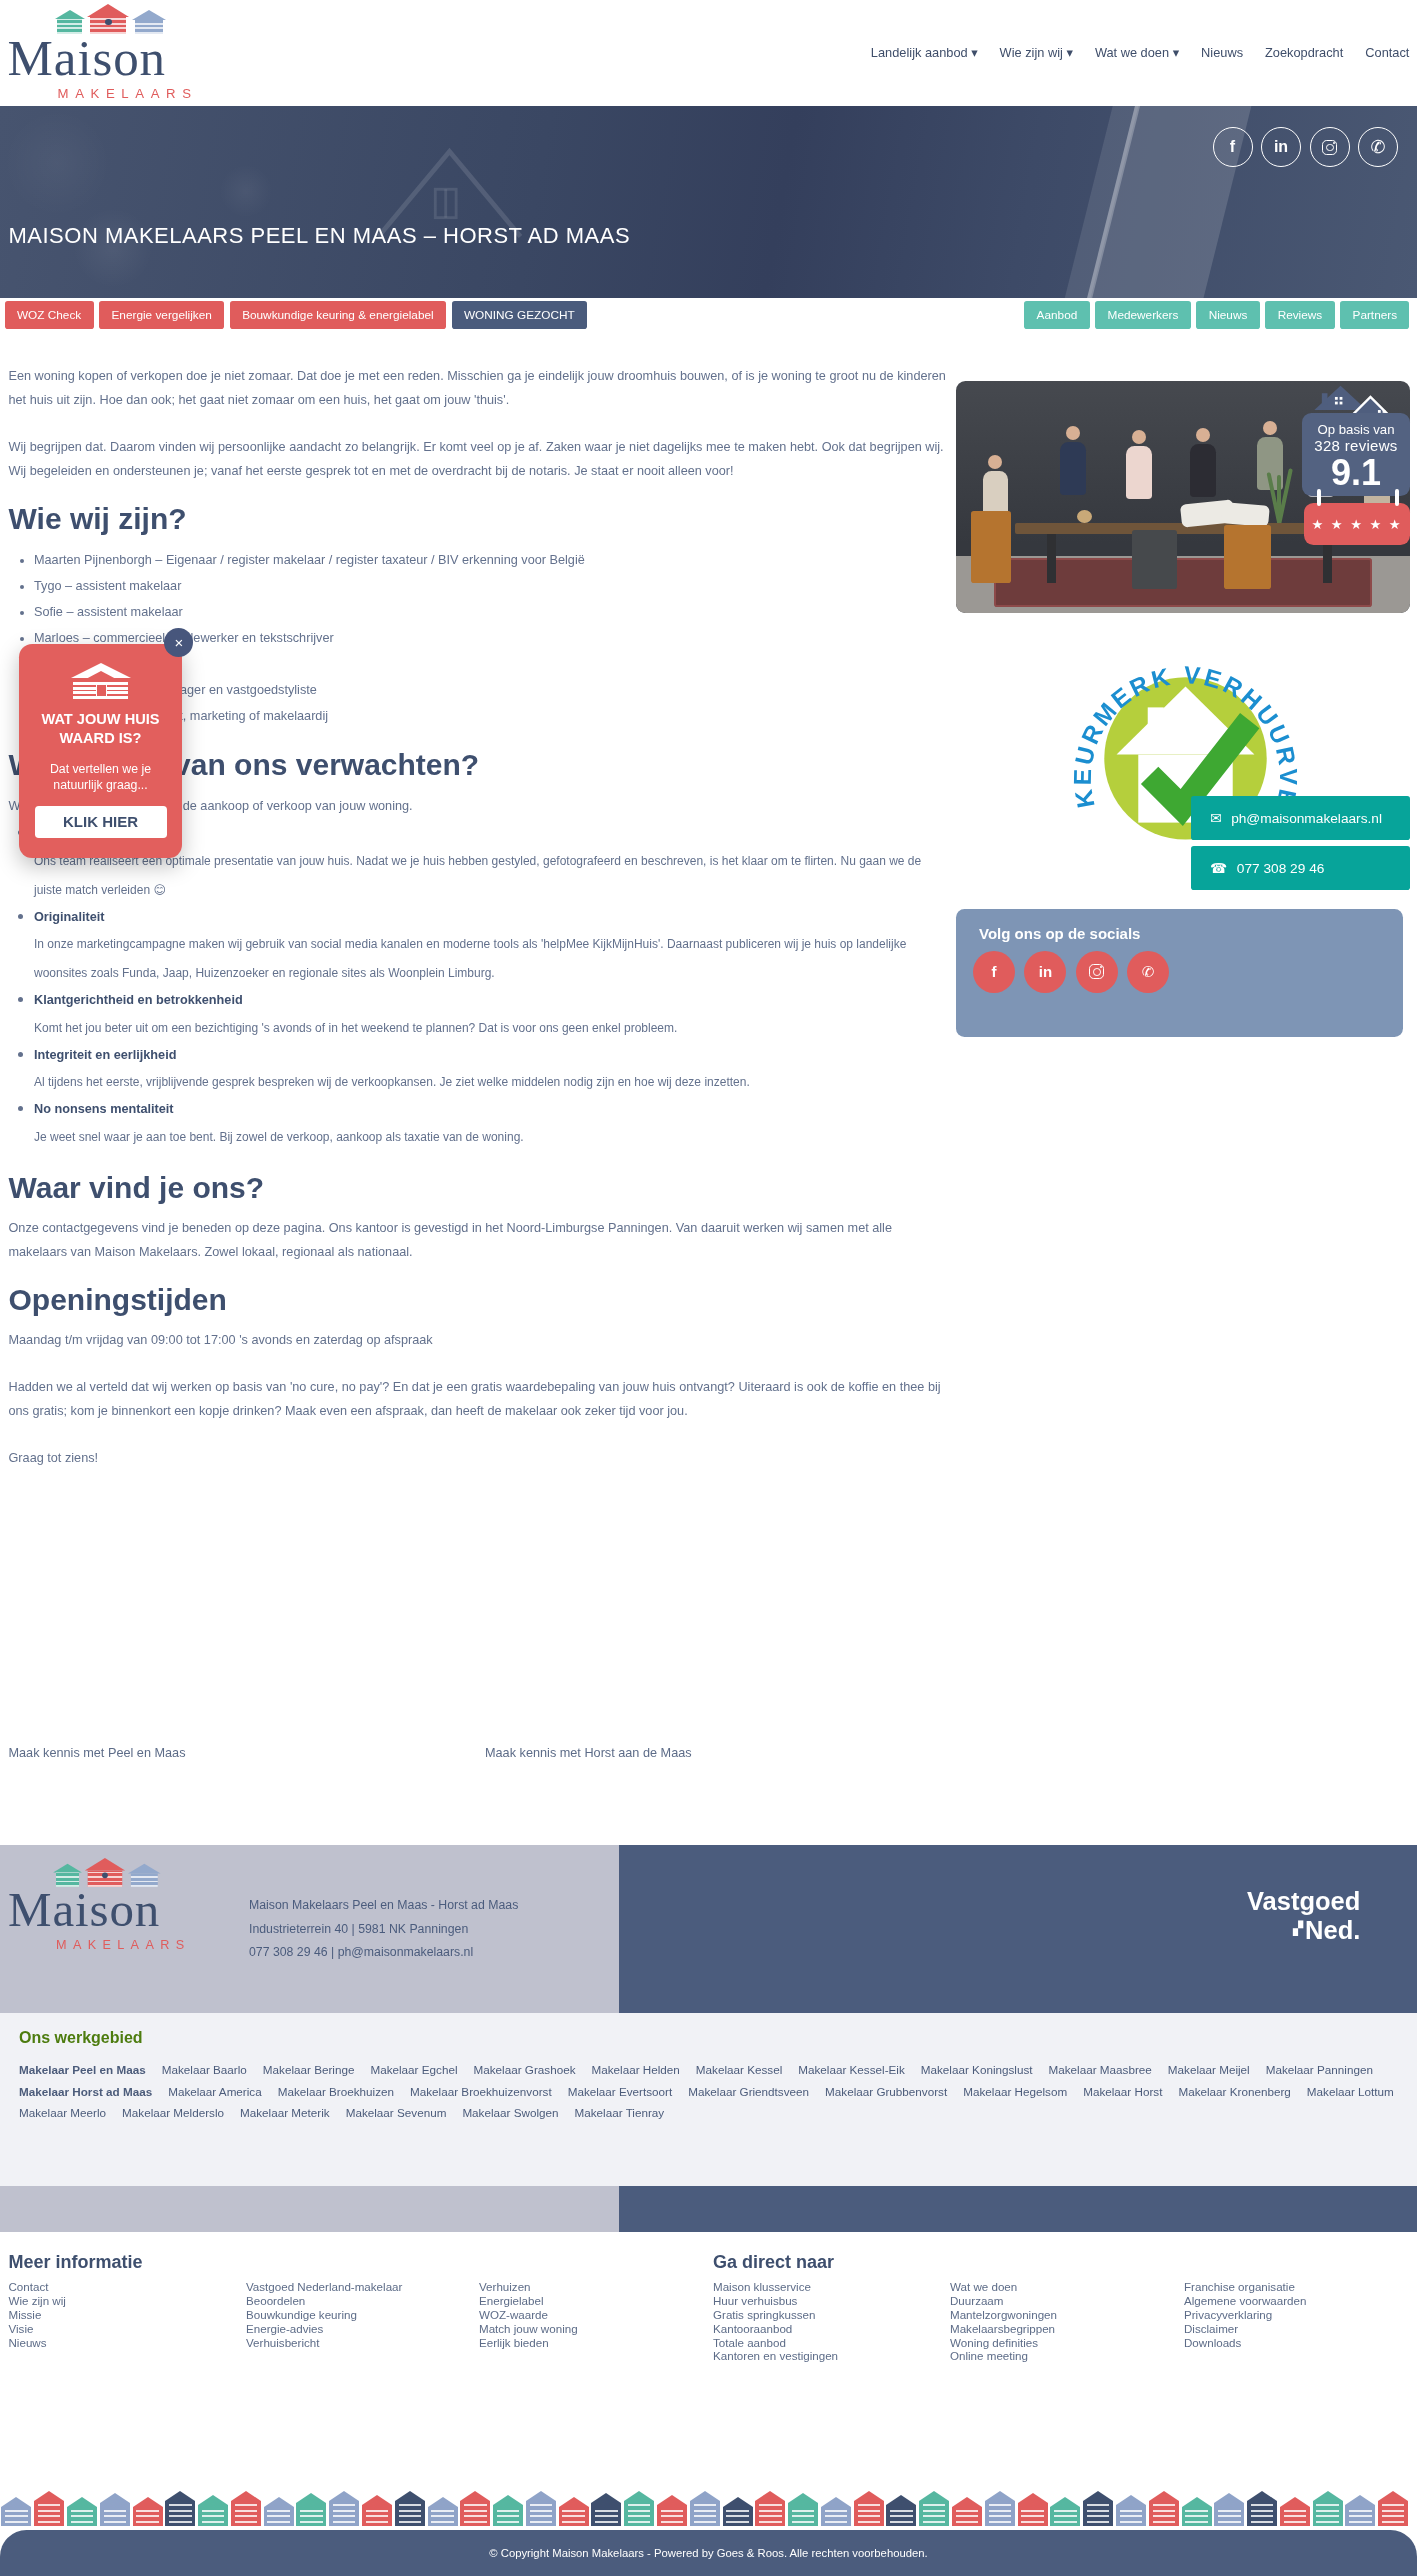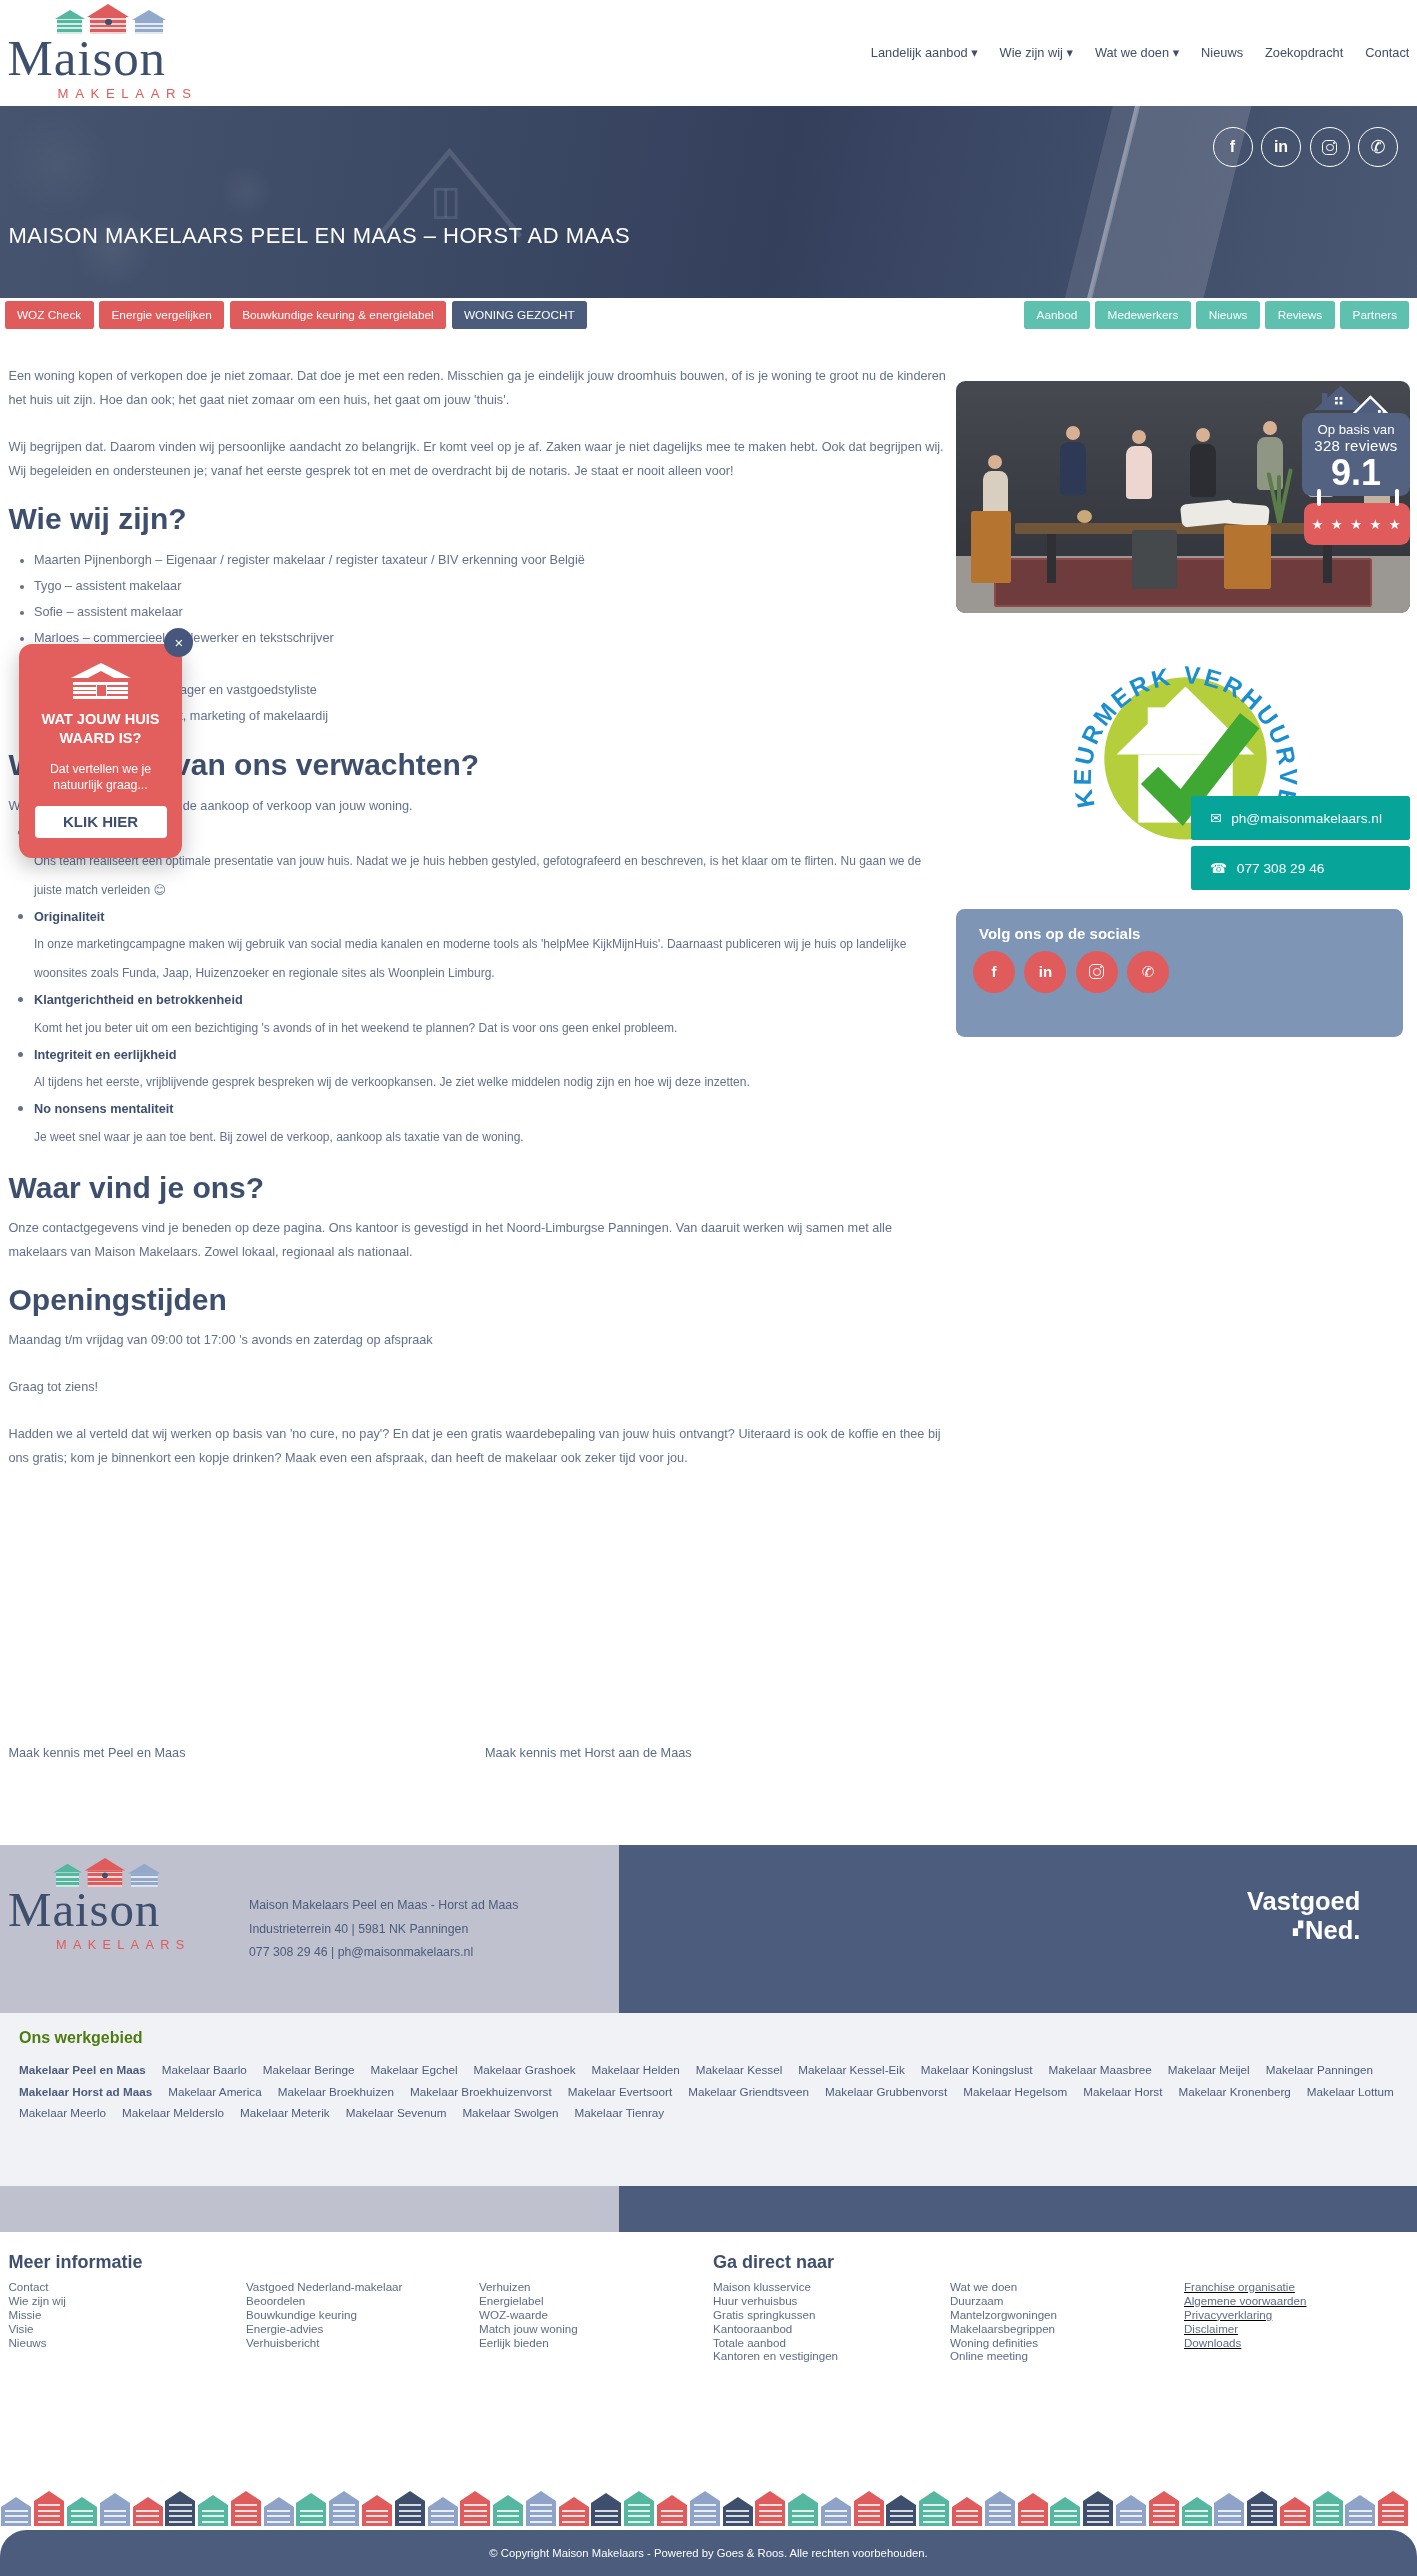--- a/index.html
+++ b/index.html
@@ -141,21 +141,21 @@
 
   .strip2 { position:absolute; left:0; top:2186px; width:1417px; height:46px; }
   .strip2 .s2l { position:absolute; left:0; width:619px; height:46px; background:#bfc1ce; }
   .strip2 .s2r { position:absolute; left:619px; width:799px; height:46px; background:#4b5c7d; }
 
   .links-title { position:absolute; font-size:18px; font-weight:bold; color:#3e4f6e; top:2252px; }
   .lt-info { left:8.5px; } .lt-direct { left:713px; }
   .fcol { position:absolute; top:2281px; list-style:none; }
   .fcol li { font-size:11.6px; color:#5d6c88; line-height:11.8px; margin-bottom:2.1px; cursor:pointer; white-space:nowrap; }
   .fc1 { left:8.5px; } .fc2 { left:246px; } .fc3 { left:479px; }
-  .fc4 { left:713px; } .fc5 { left:950px; } .fc6 { left:1184px;text-decoration:underline; }
+  .fc4 { left:713px; } .fc5 { left:950px; } .fc6 { left:1184px; }
 
   .houses-strip { position:absolute; left:0; top:2491px; width:1417px; height:35px; display:flex; align-items:flex-end; overflow:hidden; }
   .house { width:30px; margin:0 1.4px; flex:none; }
   .house .hr { width:0; height:0; border-left:15px solid transparent; border-right:15px solid transparent; border-bottom:10.4px solid var(--c); }
   .house .hb { height:var(--h); background-color:var(--c); position:relative; }
   .house .hb::after { content:""; position:absolute; left:3.8px; right:3.8px; top:2.8px; bottom:2.8px;
         background:repeating-linear-gradient(0deg, rgba(255,255,255,.8) 0 1.9px, transparent 1.9px 5.7px); }
 
   .copybar { position:absolute; left:0; top:2530px; width:1417px; height:46px; background:#4b5c7d; border-radius:26.5px 26.5px 0 0;
              display:flex; align-items:center; justify-content:center; }
@@ -280,22 +280,22 @@
         <span class="v-title">No nonsens mentaliteit</span>
         <p>Je weet snel waar je aan toe bent. Bij zowel de verkoop, aankoop als taxatie van de woning.</p>
       </li>
       </ul>
 
     <h2 class="sec">Waar vind je ons?</h2>
     <p>Onze contactgegevens vind je beneden op deze pagina. Ons kantoor is gevestigd in het Noord-Limburgse Panningen. Van daaruit werken wij samen met alle makelaars van Maison Makelaars. Zowel lokaal, regionaal als nationaal.</p>
 
     <h2 class="sec">Openingstijden</h2>
     <p>Maandag t/m vrijdag van 09:00 tot 17:00 's avonds en zaterdag op afspraak</p>
+    <p class="mt">Hadden we al verteld dat wij werken op basis van 'no cure, no pay'? En dat je een gratis waardebepaling van jouw huis ontvangt? Uiteraard is ook de koffie en thee bij ons gratis; kom je binnenkort een kopje drinken? Maak even een afspraak, dan heeft de makelaar ook zeker tijd voor jou.</p>
     <p class="mt">Graag tot ziens!</p>
-    <p class="mt">Hadden we al verteld dat wij werken op basis van 'no cure, no pay'? En dat je een gratis waardebepaling van jouw huis ontvangt? Uiteraard is ook de koffie en thee bij ons gratis; kom je binnenkort een kopje drinken? Maak even een afspraak, dan heeft de makelaar ook zeker tijd voor jou.</p>
   </article>
 
   <a class="kennis-link" style="left:8.5px; top:1746px;">Maak kennis met Peel en Maas</a>
   <a class="kennis-link" style="left:485px; top:1746px;">Maak kennis met Horst aan de Maas</a>
 
   <div class="popup">
     <div class="popup-close">×</div>
     <div class="ph-icon">
       <div class="ph-roof"></div>
       <div class="ph-body"></div>

